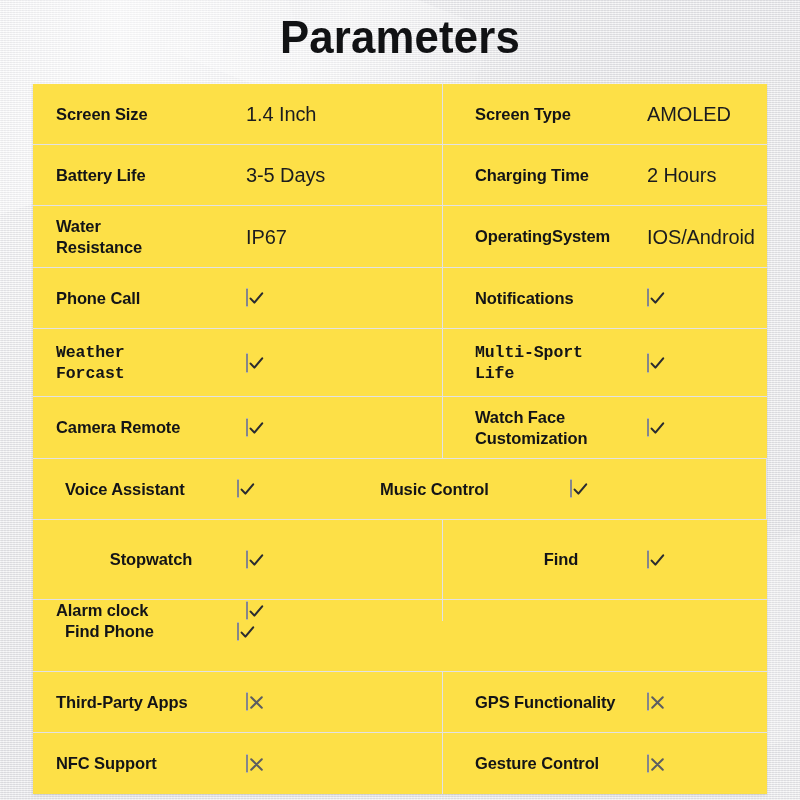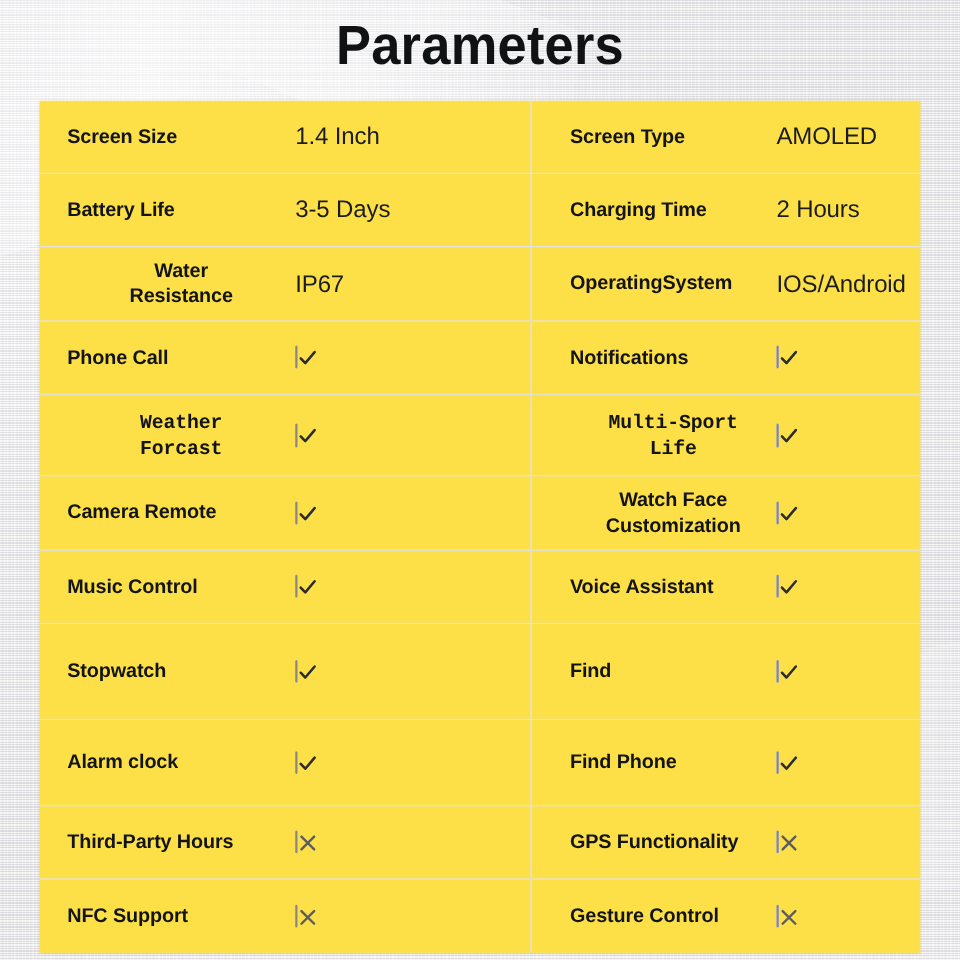--- a/index.html
+++ b/index.html
@@ -132,24 +132,24 @@
     position: relative;
     flex: 0 0 19px;
     box-sizing: border-box;
   }
   .box svg { position: absolute; left: -1px; top: -1px; }
 
   
   .r-h61 { height: 61px; }
   .r-h62 { height: 62px; }
   .r-h68 { height: 68px; font-family: Liberation Mono, monospace; }
-  .r-h72 { height: 72px; }
-  .r-h80 { height: 80px; }
-
-  .two-line .label { line-height: 21px; text-align: center; }
+  .r-h72 { height: 72px; flex-direction: column; }
+  .r-h80 { height: 80px; text-align: center; }
+
+  .two-line .label { line-height: 21px; }
 </style>
 </head>
 <body>
 
 <div class="bg-texture"></div>
 <div class="bg-streak s1"></div>
 <div class="bg-streak s2"></div>
 <div class="bg-streak s3"></div>
 
 <div class="page">
@@ -227,32 +227,32 @@
         </div>
         <div class="cell right-col two-line">
           <span class="label">Watch Face
 Customization</span>
           <span><span class="box"><svg width="21" height="21" viewBox="0 0 21 21">
                 <path d="M4.6 10.6 L8.4 14.6 L16.2 5.4" fill="none" stroke="#2b2c30" stroke-width="2.1" stroke-linecap="round" stroke-linejoin="round"></path>
               </svg></span></span>
         </div>
       </div>
       <div class="row r-h61">
+        <div class="cell right-col">
+          <span class="label">Voice Assistant</span>
+          <span><span class="box"><svg width="21" height="21" viewBox="0 0 21 21">
+                <path d="M4.6 10.6 L8.4 14.6 L16.2 5.4" fill="none" stroke="#2b2c30" stroke-width="2.1" stroke-linecap="round" stroke-linejoin="round"></path>
+              </svg></span></span>
+        </div>
         <div class="cell left-col">
           <span class="label">Music Control</span>
           <span><span class="box"><svg width="21" height="21" viewBox="0 0 21 21">
                 <path d="M4.6 10.6 L8.4 14.6 L16.2 5.4" fill="none" stroke="#2b2c30" stroke-width="2.1" stroke-linecap="round" stroke-linejoin="round"></path>
               </svg></span></span>
         </div>
-        <div class="cell right-col">
-          <span class="label">Voice Assistant</span>
-          <span><span class="box"><svg width="21" height="21" viewBox="0 0 21 21">
-                <path d="M4.6 10.6 L8.4 14.6 L16.2 5.4" fill="none" stroke="#2b2c30" stroke-width="2.1" stroke-linecap="round" stroke-linejoin="round"></path>
-              </svg></span></span>
-        </div>
       </div>
       <div class="row r-h80">
         <div class="cell left-col">
           <span class="label">Stopwatch</span>
           <span><span class="box"><svg width="21" height="21" viewBox="0 0 21 21">
                 <path d="M4.6 10.6 L8.4 14.6 L16.2 5.4" fill="none" stroke="#2b2c30" stroke-width="2.1" stroke-linecap="round" stroke-linejoin="round"></path>
               </svg></span></span>
         </div>
         <div class="cell right-col">
           <span class="label">Find</span>
@@ -270,21 +270,21 @@
         </div>
         <div class="cell right-col">
           <span class="label">Find Phone</span>
           <span><span class="box"><svg width="21" height="21" viewBox="0 0 21 21">
                 <path d="M4.6 10.6 L8.4 14.6 L16.2 5.4" fill="none" stroke="#2b2c30" stroke-width="2.1" stroke-linecap="round" stroke-linejoin="round"></path>
               </svg></span></span>
         </div>
       </div>
       <div class="row r-h61">
         <div class="cell left-col">
-          <span class="label">Third-Party Hours</span>
+          <span class="label">Third-Party Apps</span>
           <span><span class="box"><svg width="21" height="21" viewBox="0 0 21 21">
                 <path d="M5.2 5.2 L15.8 15.8 M15.8 5.2 L5.2 15.8" fill="none" stroke="#5c5d62" stroke-width="2" stroke-linecap="round"></path>
               </svg></span></span>
         </div>
         <div class="cell right-col">
           <span class="label">GPS Functionality</span>
           <span><span class="box"><svg width="21" height="21" viewBox="0 0 21 21">
                 <path d="M5.2 5.2 L15.8 15.8 M15.8 5.2 L5.2 15.8" fill="none" stroke="#5c5d62" stroke-width="2" stroke-linecap="round"></path>
               </svg></span></span>
         </div>

